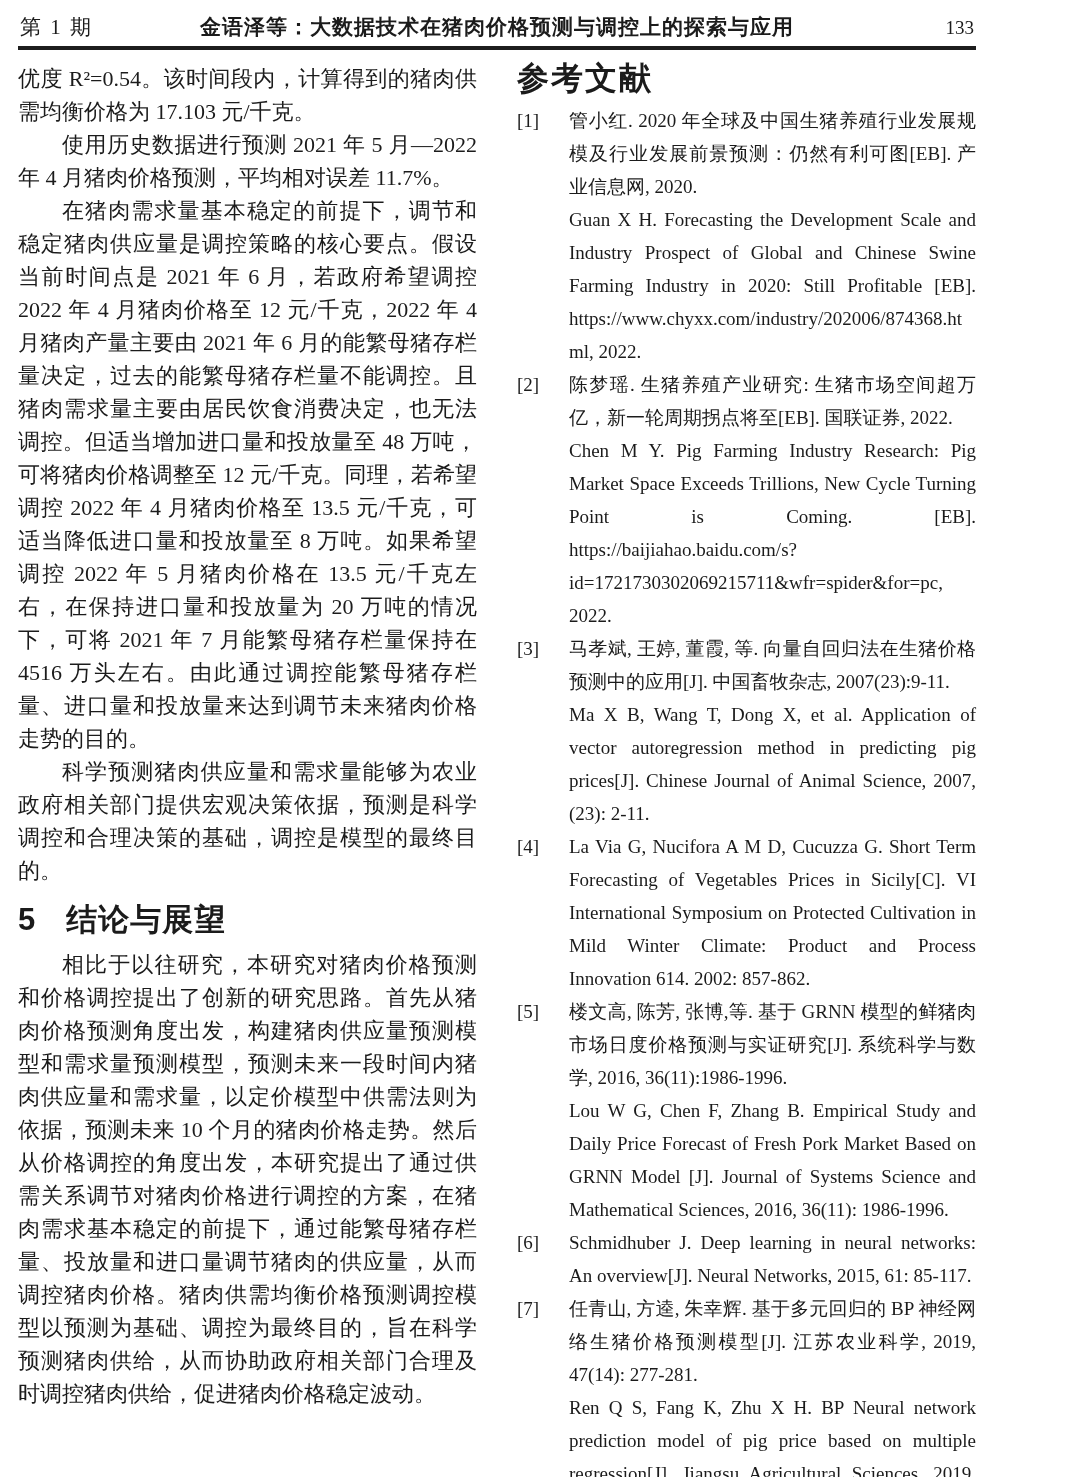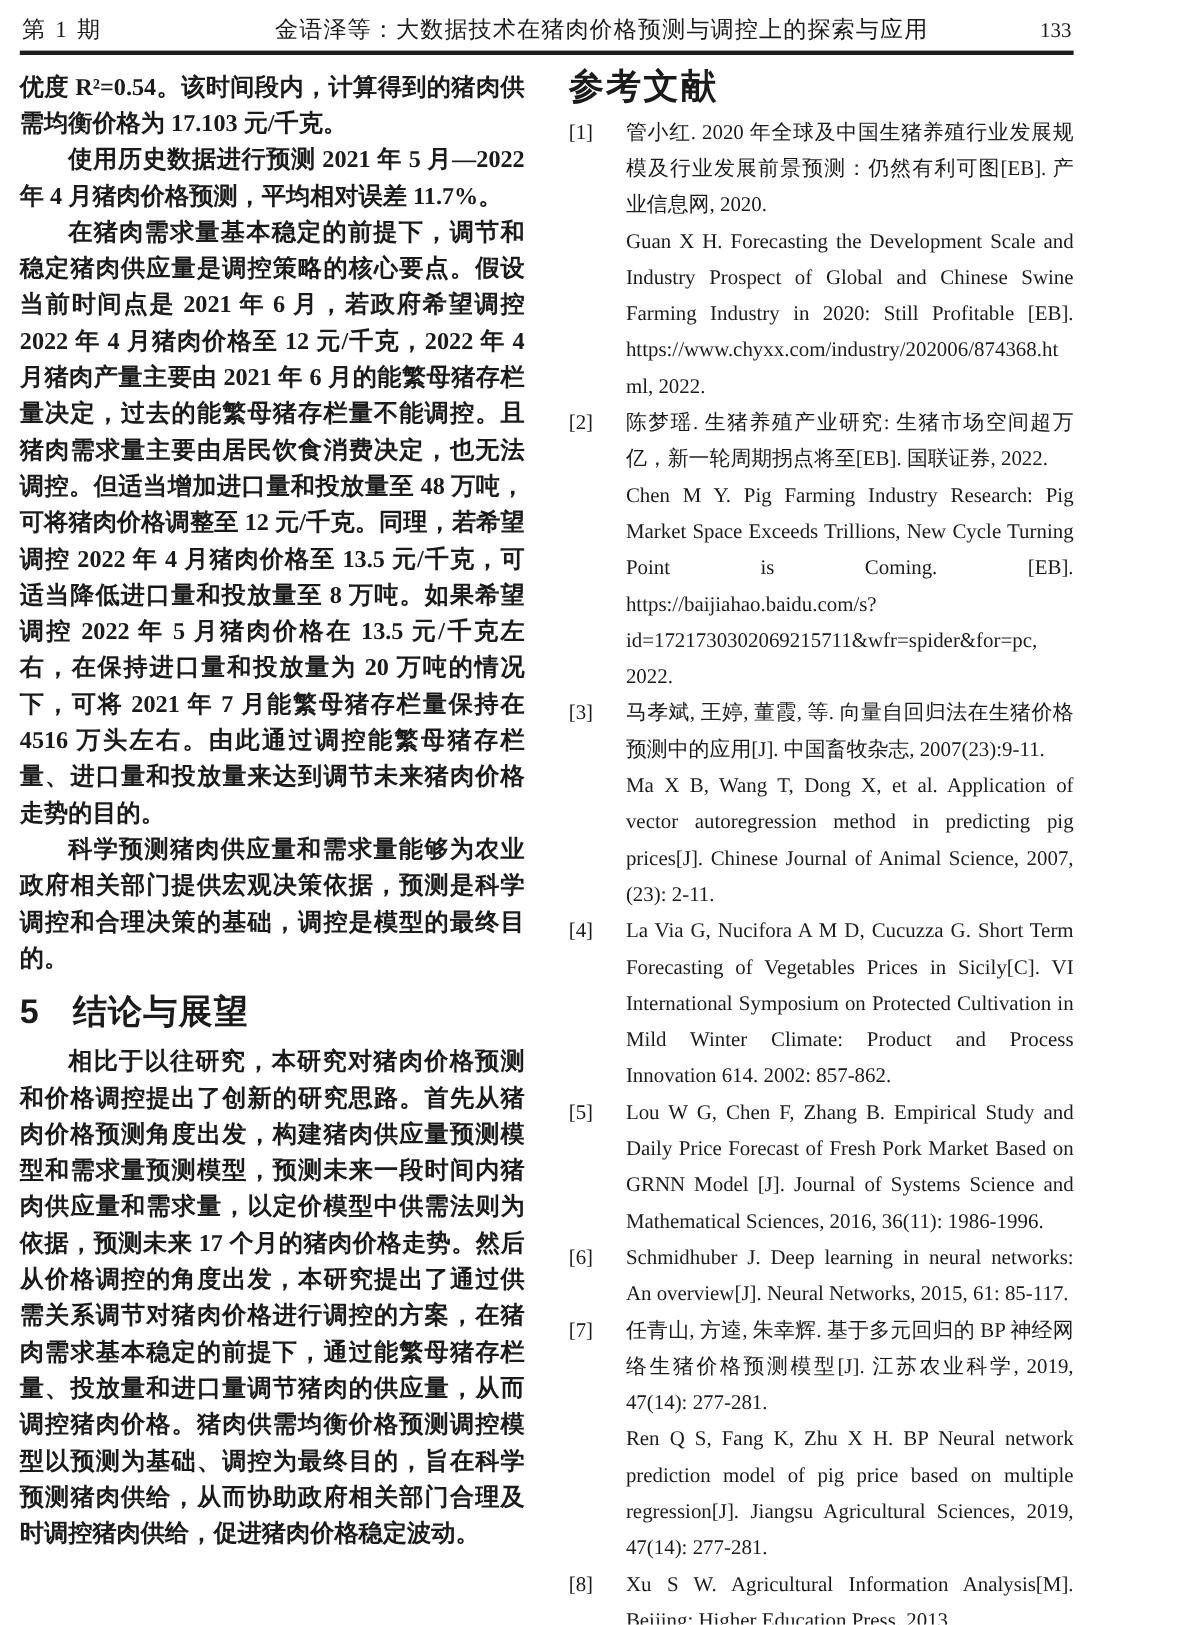--- a/index.html
+++ b/index.html
@@ -16,22 +16,22 @@
   
   .page-header {
     display: flex;
     align-items: baseline;
     padding: 13px 20px 5px 20px;
     font-size: 21px;
   }
   .issue { width: 130px; letter-spacing: 2px; }
   .running-title {
     flex: 1;
-    text-align: right;
-    font-weight: normal;
+    text-align: center;
+    font-weight: bold;
     letter-spacing: 1px;
   }
   .page-num { width: 130px; text-align: right; font-size: 19px; }
   .header-rule {
     margin: 0 18px;
     border-top: 4px solid #1d1d1d;
     height: 0;
   }
   
   .columns {
@@ -39,21 +39,21 @@
     padding: 12px 18px 0 18px;
     gap: 40px;
   }
   .col { box-sizing: border-box; }
   .col-left {
     width: 502px;
     font-size: 22px;
     line-height: 33px;
     text-align: justify;
   }
-  .para { margin: 0; text-indent: 2em; font-weight: bold; }
+  .para { margin: 0; text-indent: 2em; }
   .para-group.continued .para:first-child { text-indent: 0; }
   .section-heading {
     font-family: "Liberation Sans", "DejaVu Sans", sans-serif;
     font-size: 31px;
     font-weight: bold;
     margin: 16px 0 12px 0;
     display: flex;
     align-items: baseline;
     letter-spacing: 1px;
   }
@@ -98,21 +98,21 @@
           <p class="para">在猪肉需求量基本稳定的前提下，调节和稳定猪肉供应量是调控策略的核心要点。假设当前时间点是 2021 年 6 月，若政府希望调控 2022 年 4 月猪肉价格至 12 元/千克，2022 年 4 月猪肉产量主要由 2021 年 6 月的能繁母猪存栏量决定，过去的能繁母猪存栏量不能调控。且猪肉需求量主要由居民饮食消费决定，也无法调控。但适当增加进口量和投放量至 48 万吨，可将猪肉价格调整至 12 元/千克。同理，若希望调控 2022 年 4 月猪肉价格至 13.5 元/千克，可适当降低进口量和投放量至 8 万吨。如果希望调控 2022 年 5 月猪肉价格在 13.5 元/千克左右，在保持进口量和投放量为 20 万吨的情况下，可将 2021 年 7 月能繁母猪存栏量保持在 4516 万头左右。由此通过调控能繁母猪存栏量、进口量和投放量来达到调节未来猪肉价格走势的目的。</p>
           <p class="para">科学预测猪肉供应量和需求量能够为农业政府相关部门提供宏观决策依据，预测是科学调控和合理决策的基础，调控是模型的最终目的。</p>
         </div>
 
       <h2 class="section-heading">
         <span class="sec-num">5</span>
         <span class="sec-title">结论与展望</span>
       </h2>
 
       <div class="para-group">
-          <p class="para">相比于以往研究，本研究对猪肉价格预测和价格调控提出了创新的研究思路。首先从猪肉价格预测角度出发，构建猪肉供应量预测模型和需求量预测模型，预测未来一段时间内猪肉供应量和需求量，以定价模型中供需法则为依据，预测未来 17 个月的猪肉价格走势。然后从价格调控的角度出发，本研究提出了通过供需关系调节对猪肉价格进行调控的方案，在猪肉需求基本稳定的前提下，通过能繁母猪存栏量、投放量和进口量调节猪肉的供应量，从而调控猪肉价格。猪肉供需均衡价格预测调控模型以预测为基础、调控为最终目的，旨在科学预测猪肉供给，从而协助政府相关部门合理及时调控猪肉供给，促进猪肉价格稳定波动。</p>
+          <p class="para">相比于以往研究，本研究对猪肉价格预测和价格调控提出了创新的研究思路。首先从猪肉价格预测角度出发，构建猪肉供应量预测模型和需求量预测模型，预测未来一段时间内猪肉供应量和需求量，以定价模型中供需法则为依据，预测未来 10 个月的猪肉价格走势。然后从价格调控的角度出发，本研究提出了通过供需关系调节对猪肉价格进行调控的方案，在猪肉需求基本稳定的前提下，通过能繁母猪存栏量、投放量和进口量调节猪肉的供应量，从而调控猪肉价格。猪肉供需均衡价格预测调控模型以预测为基础、调控为最终目的，旨在科学预测猪肉供给，从而协助政府相关部门合理及时调控猪肉供给，促进猪肉价格稳定波动。</p>
         </div>
     </section>
 
     <section class="col col-right">
       <h2 class="ref-heading">参考文献</h2>
       <div class="ref-list" id="ref-list">
           <div class="ref-item">
             <span class="ref-num">[1]</span>
             <p class="ref-text">管小红. 2020 年全球及中国生猪养殖行业发展规模及行业发展前景预测：仍然有利可图[EB]. 产业信息网, 2020.</p>
             <p class="ref-text">Guan X H. Forecasting the Development Scale and Industry Prospect of Global and Chinese Swine Farming Industry in 2020: Still Profitable [EB]. https://www.chyxx.com/industry/202006/874368.html, 2022.</p>
@@ -126,20 +126,21 @@
             <span class="ref-num">[3]</span>
             <p class="ref-text">马孝斌, 王婷, 董霞, 等. 向量自回归法在生猪价格预测中的应用[J]. 中国畜牧杂志, 2007(23):9-11.</p>
             <p class="ref-text">Ma X B, Wang T, Dong X, et al. Application of vector autoregression method in predicting pig prices[J]. Chinese Journal of Animal Science, 2007, (23): 2-11.</p>
           </div>
           <div class="ref-item">
             <span class="ref-num">[4]</span>
             <p class="ref-text">La Via G, Nucifora A M D, Cucuzza G. Short Term Forecasting of Vegetables Prices in Sicily[C]. VI International Symposium on Protected Cultivation in Mild Winter Climate: Product and Process Innovation 614. 2002: 857-862.</p>
           </div>
           <div class="ref-item">
             <span class="ref-num">[5]</span>
+            <p class="ref-text">楼文高, 陈芳, 张博,等. 基于 GRNN 模型的鲜猪肉市场日度价格预测与实证研究[J]. 系统科学与数学, 2016, 36(11):1986-1996.</p>
             <p class="ref-text">Lou W G, Chen F, Zhang B. Empirical Study and Daily Price Forecast of Fresh Pork Market Based on GRNN Model [J]. Journal of Systems Science and Mathematical Sciences, 2016, 36(11): 1986-1996.</p>
           </div>
           <div class="ref-item">
             <span class="ref-num">[6]</span>
             <p class="ref-text">Schmidhuber J. Deep learning in neural networks: An overview[J]. Neural Networks, 2015, 61: 85-117.</p>
           </div>
           <div class="ref-item">
             <span class="ref-num">[7]</span>
             <p class="ref-text">任青山, 方逵, 朱幸辉. 基于多元回归的 BP 神经网络生猪价格预测模型[J]. 江苏农业科学, 2019, 47(14): 277-281.</p>
             <p class="ref-text">Ren Q S, Fang K, Zhu X H. BP Neural network prediction model of pig price based on multiple regression[J]. Jiangsu Agricultural Sciences, 2019, 47(14): 277-281.</p>

